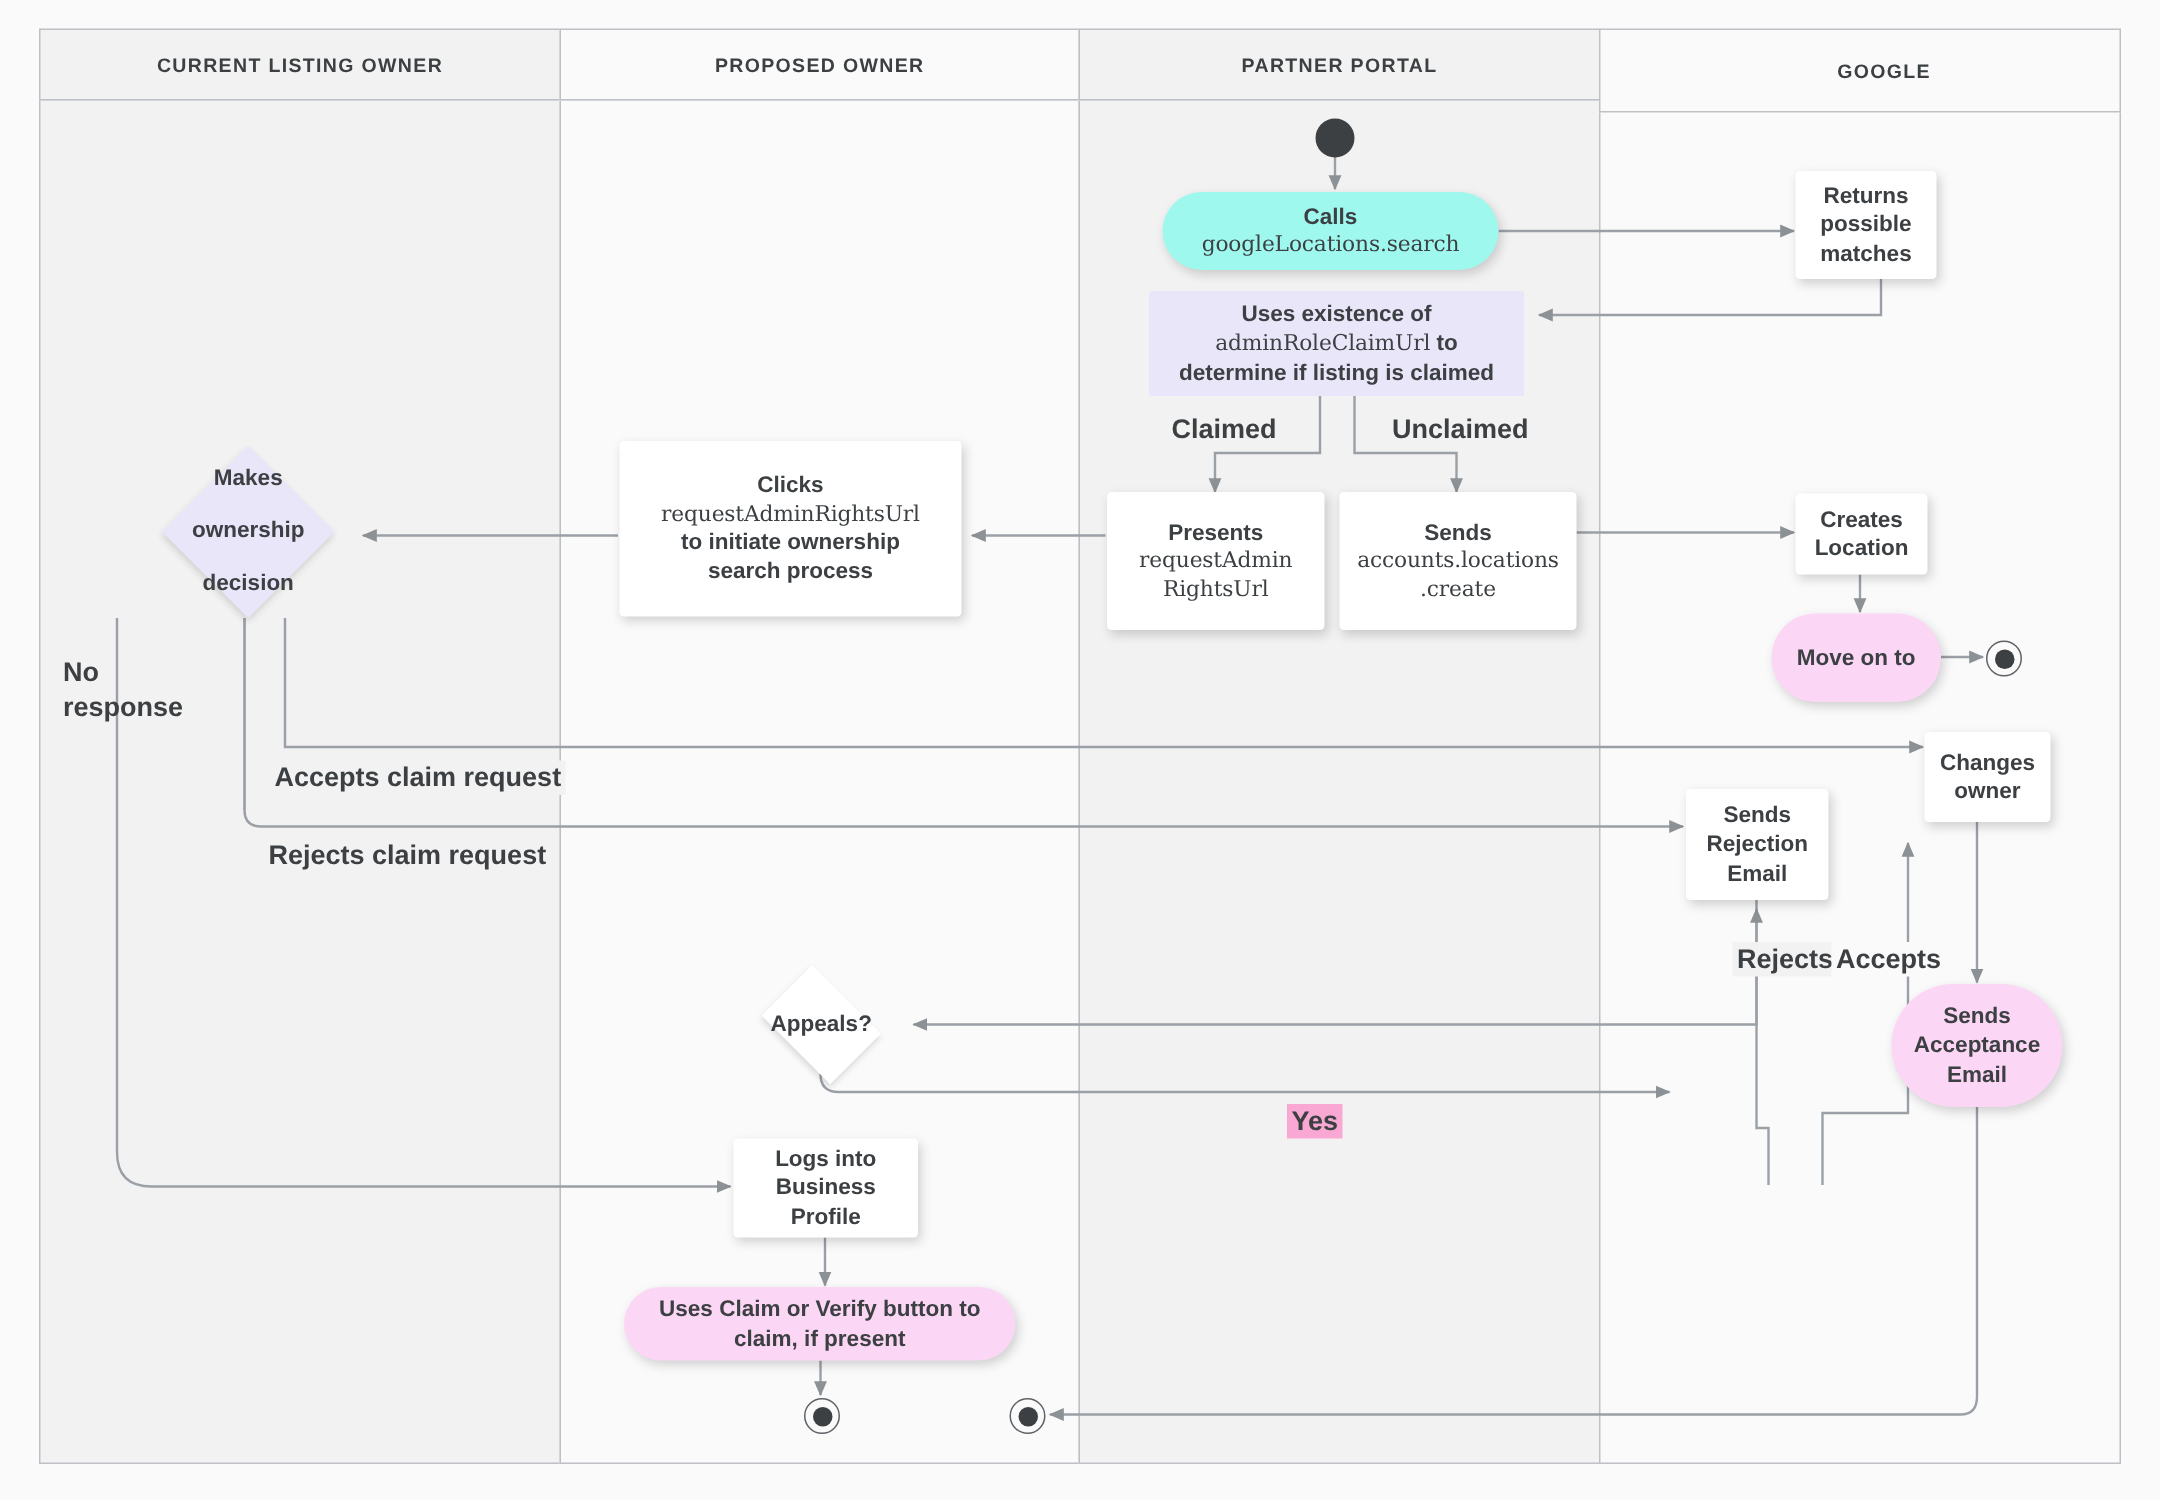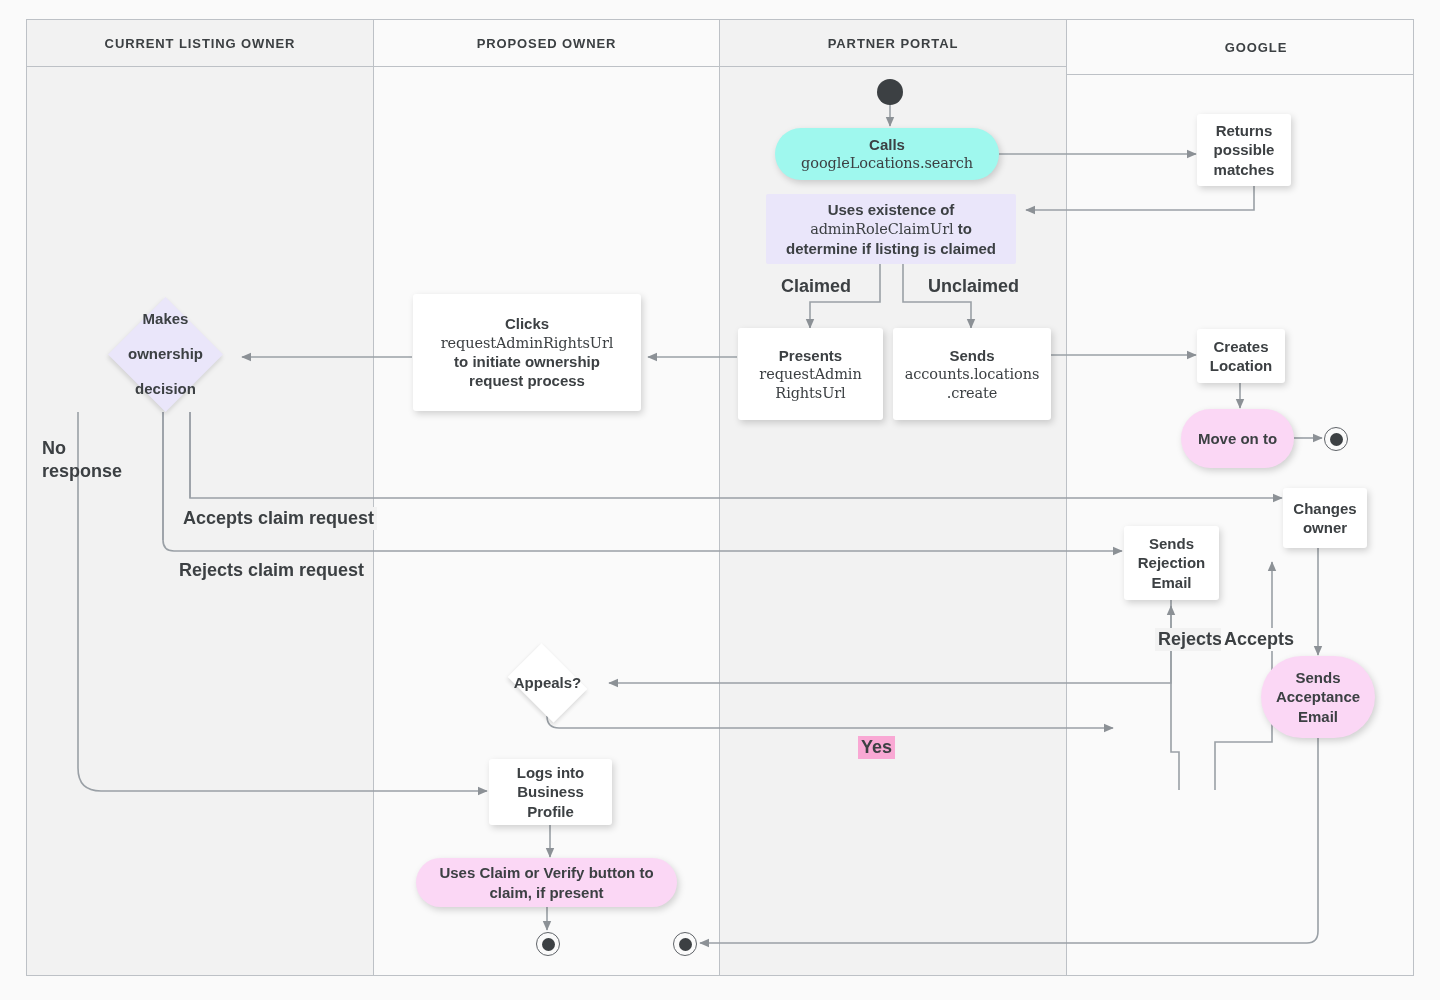--- a/index.html
+++ b/index.html
@@ -160,21 +160,21 @@
   </div>
 
   <div class="node pill pink" style="left:1181px;top:409px;width:113px;height:59px;">
     <span>Move on to</span>
   </div>
 
   <div class="node rect" style="left:413px;top:294px;width:228px;height:117px;">
     <span>Clicks</span>
     <span class="mono">requestAdminRightsUrl</span>
     <span>to initiate ownership</span>
-    <span>request process</span>
+    <span>search process</span>
   </div>
 
   <div class="diamond" style="left:108px;top:297px;width:115px;height:115px;">
     <div class="dshape lav"></div>
     <div class="dlabel">
       <span>Makes</span>
       <span>ownership</span>
       <span>decision</span>
     </div>
   </div>

